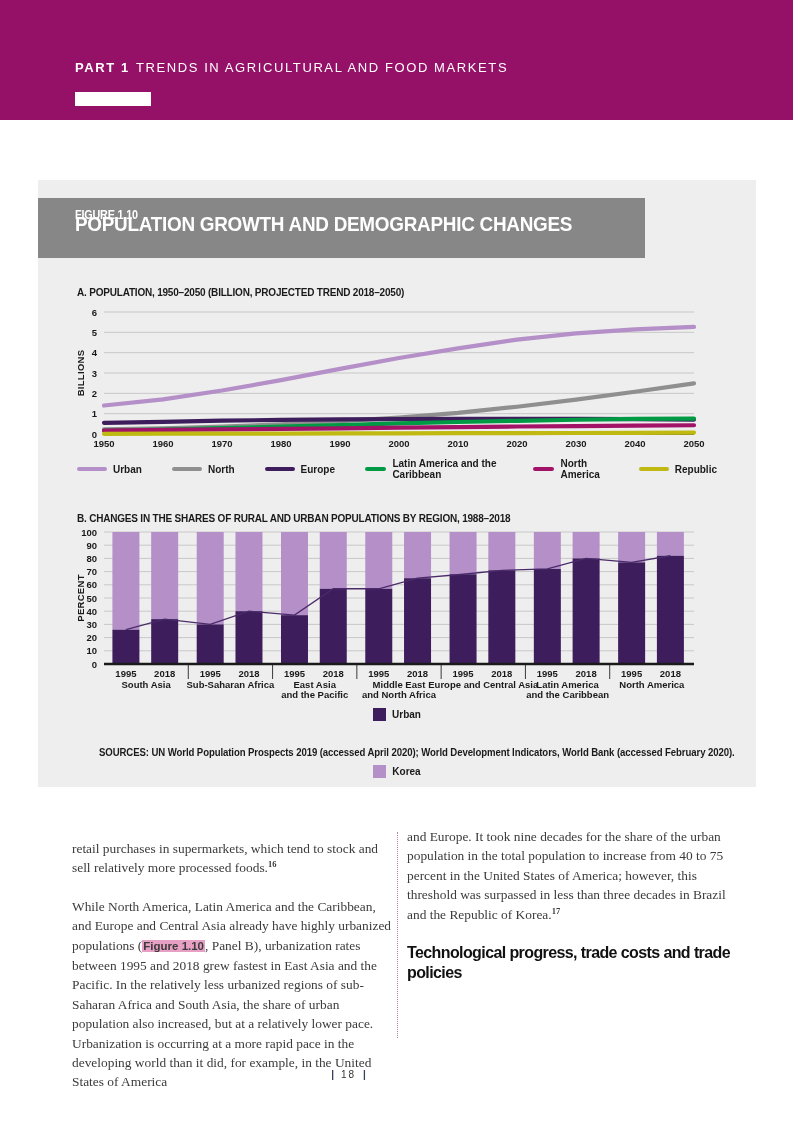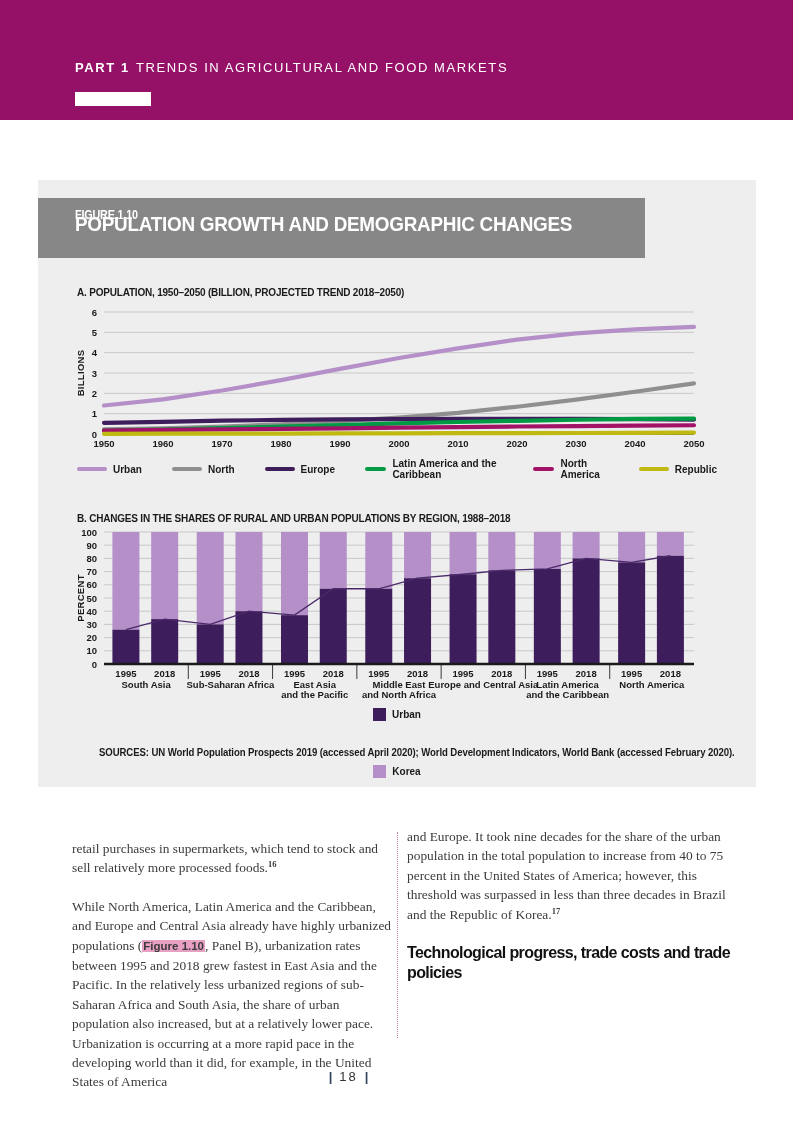--- a/index.html
+++ b/index.html
@@ -44,21 +44,21 @@
   .col-left{left:72px;top:827px;width:320px;margin-top:12px;}
   .col-right{left:407px;top:827px;width:330px;}
   .col-sep{left:397px;top:832px;height:206px;border-left:1.5px dotted #b97fa6;width:0;}
   .para{margin:0 0 19px 0;}
   .fig-ref{background:#e79fc4;font-family:"Liberation Sans",sans-serif;font-size:11.5px;font-weight:700;padding:0 1px;}
   sup{font-size:8.5px;font-weight:700;line-height:0;}
   .body-heading{font-family:"Liberation Sans",sans-serif;font-size:16px;font-weight:700;color:#111111;
     line-height:20px;letter-spacing:-0.6px;margin:5px 0 7px 0;white-space:pre-line;}
 
   
-  .footer{left:0;top:1069px;width:697px;text-align:center;font-size:13px;color:#333333;}
+  .footer{left:0;top:1069px;width:697px;text-align:center;font-size:10px;color:#333333;}
   .pg-bar{display:inline-block;margin:0 7px;font-weight:700;color:#33425f;}
   .pg-num{letter-spacing:2px;}
 </style>
 </head>
 <body>
 
 <div class="abs header-band">
   <div class="abs part-line">
     <span class="part-label">PART 1</span><span>TRENDS IN AGRICULTURAL AND FOOD MARKETS</span>
   </div>

